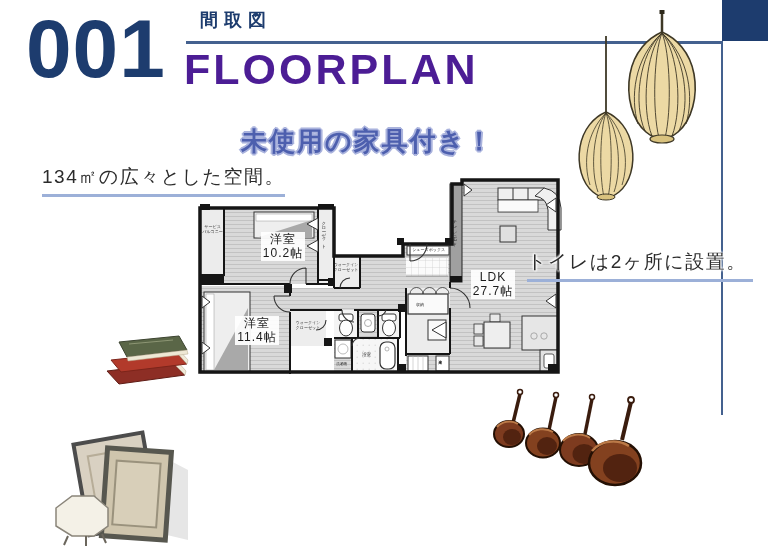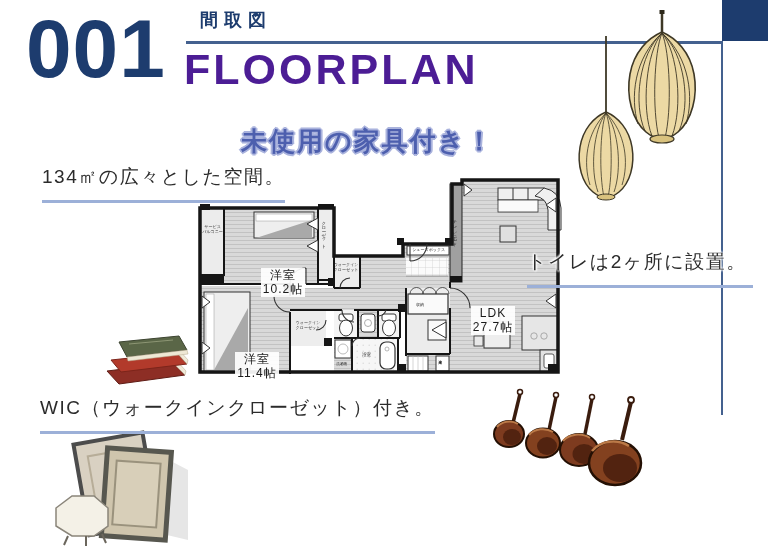--- a/index.html
+++ b/index.html
@@ -11,32 +11,32 @@
   .cat{left:200px;top:8px;font-size:18px;font-weight:600;color:#1d3c6e;letter-spacing:6px;}
   .rule-h{left:186px;top:41px;width:537px;height:3px;background:#44618f;}
   .title{left:184px;top:46px;font-size:43px;font-weight:800;color:#4c1d95;letter-spacing:3px;line-height:1.1;}
   .navy-box{left:722px;top:0;width:46px;height:41px;background:#1d3c6e;}
   .rule-v{left:721px;top:41px;width:2px;height:374px;background:#44618f;}
   .badge{left:241px;top:114px;font-size:26px;font-weight:bold;color:#4d5fae;letter-spacing:2px;
          text-shadow:-2px 0 0 #aab3dd,2px 0 0 #aab3dd,0 -2px 0 #aab3dd,0 2px 0 #aab3dd,
                      -1px -1px 0 #aab3dd,1px 1px 0 #aab3dd,1px -1px 0 #aab3dd,-1px 1px 0 #aab3dd;margin-top:10px;}
   
   .ann{font-size:19px;color:#2b2b2b;letter-spacing:1.5px;white-space:nowrap;
-       border-bottom:3px solid #9cb0d8;padding-bottom:10px;z-index:6;
+       border-bottom:3px solid #9cb0d8;padding-bottom:4px;z-index:6;
        text-shadow:0 0 3px #fff,0 0 3px #fff,0 0 2px #fff,1px 1px 2px #fff,-1px -1px 2px #fff;}
   .ann-space{left:42px;top:164px;}
   .ann-toilets{left:527px;top:213px;padding-right:6px;margin-top:36px;}
   .ann-kitchen{left:486px;top:334px;}
   .ann-wic{left:40px;top:395px;}
   
   .plan{left:194px;top:176px;width:372px;height:202px;z-index:2;}
   .plan svg{position:absolute;left:0;top:0;}
   .room-lbl{position:absolute;text-align:center;font-size:12px;line-height:1.2;color:#1a1a1a;
             letter-spacing:1px;z-index:3;}
-  .room-lbl .bx{background:rgba(255,255,255,.92);display:inline-block;padding:0 2px;margin-top:36px;}
+  .room-lbl .bx{background:rgba(255,255,255,.92);display:inline-block;padding:0 2px;}
   .lbl{position:absolute;font-size:9px;line-height:1.2;color:#222;white-space:nowrap;
        transform-origin:0 0;z-index:3;}
   .s45{transform:scale(.45);}
   .s5{transform:scale(.5);}
   .s4{transform:scale(.4);}
   .ctr{text-align:center;}
   .vert{writing-mode:vertical-rl;text-orientation:upright;letter-spacing:1px;}
   
   .deco{z-index:1;}
 </style>
@@ -48,21 +48,20 @@
   <div class="abs num">001</div>
   <div class="abs cat">間取図</div>
   <div class="abs rule-h"></div>
   <div class="abs title">FLOORPLAN</div>
   <div class="abs navy-box"></div>
   <div class="abs rule-v"></div>
   <div class="abs badge">未使用の家具付き！</div>
 
   <div class="abs ann ann-space">134㎡の広々とした空間。</div>
   <div class="abs ann ann-toilets">トイレは2ヶ所に設置。</div>
-  <div class="abs ann ann-wic">WIC（ウォークインクローゼット）付き。</div>
 
   <div class="abs plan">
     <svg width="372" height="202" viewBox="0 0 372 202">
       <defs>
         <pattern id="st" width="4" height="4" patternUnits="userSpaceOnUse">
           <rect width="4" height="4" fill="#d9d9d9"></rect>
             <path d="M0,0.5 H4" stroke="#c2c2c2" stroke-width="1"></path>
         </pattern>
         <pattern id="tile" width="7" height="7" patternUnits="userSpaceOnUse">
           <rect width="7" height="7" fill="#fbfbfb"></rect>

